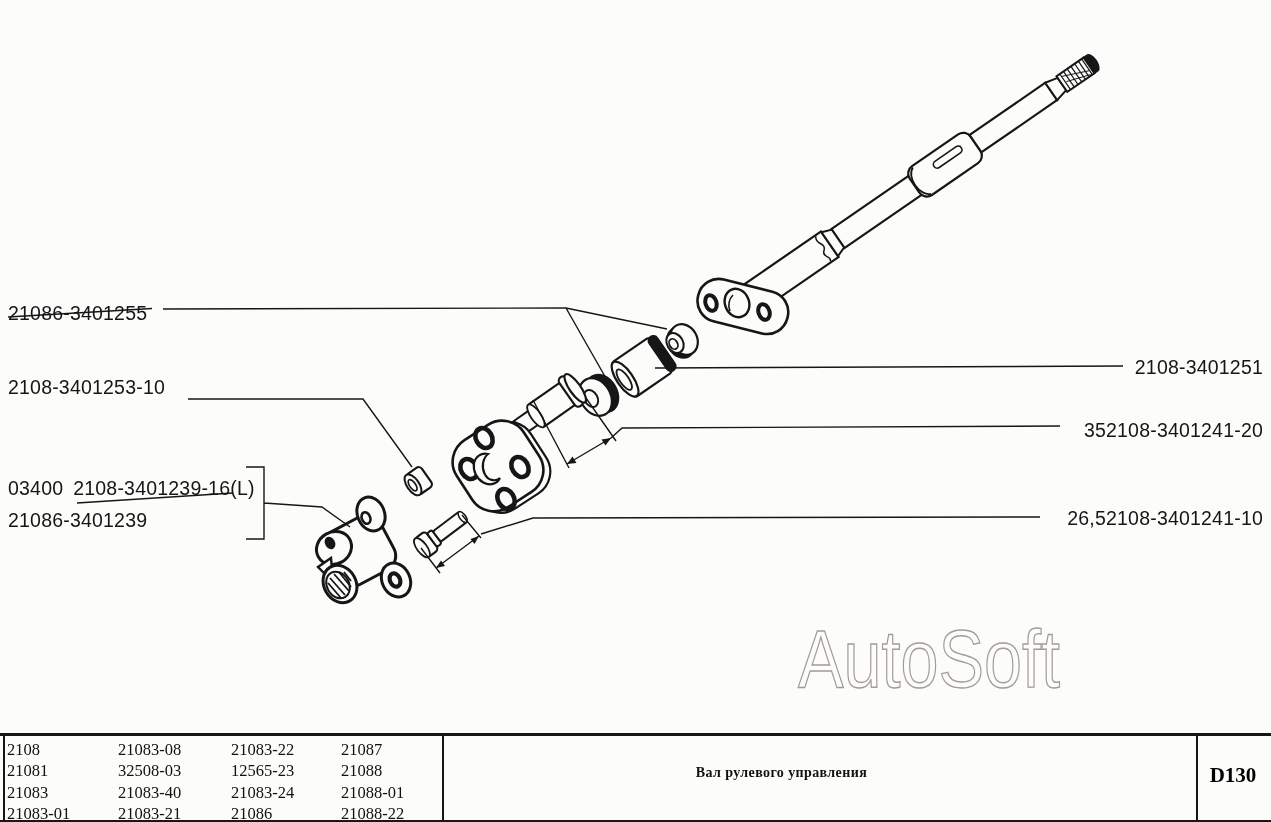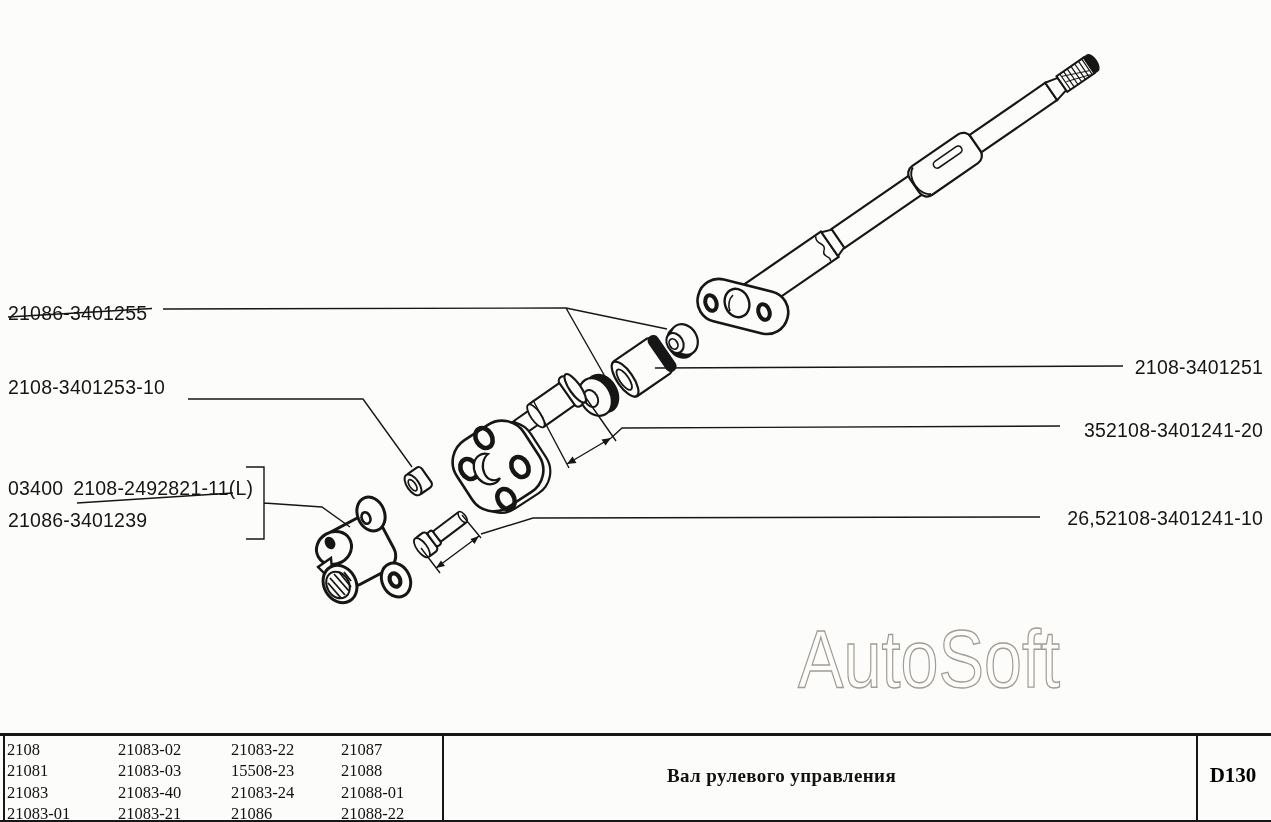--- a/index.html
+++ b/index.html
@@ -14,38 +14,38 @@
   .callout .gap{display:inline-block;width:10px;}
   .callout .dim{}
   .right-co{right:8px;text-align:center;}
   .overlay{position:absolute;left:0;top:0;z-index:4;pointer-events:none;}
   
   .footer{position:absolute;left:0;top:733px;width:1271px;height:89px;z-index:6;background:transparent;}
   .bline{position:absolute;background:#161616;}
   .mcol{position:absolute;top:6px;font-family:"Liberation Serif",serif;font-size:16.5px;color:#111;line-height:21.3px;}
   .ftitle{
     position:absolute;left:444px;top:32px;width:675px;text-align:center;
-    font-family:"Liberation Serif",serif;font-weight:bold;font-size:19px;color:#111;letter-spacing:.4px;
+    font-family:"Liberation Serif",serif;font-weight:bold;font-size:14px;color:#111;letter-spacing:.4px;
   }
   .fcode{
     position:absolute;left:1197px;top:30px;width:72px;text-align:center;
     font-family:"Liberation Serif",serif;font-weight:bold;font-size:21px;color:#000000;
   }
 </style>
 </head>
 <body>
 
 <div class="canvas">
 
   <div class="callout" style="left:8px;top:302px">21086-3401255</div>
 
   <div class="callout" style="left:8px;top:376px">2108-3401253-10</div>
 
   <div class="callout" style="left:8px;top:477px">
-    <span>03400</span><span class="gap"></span><span>2108-2492821-11(L)</span>
+    <span>03400</span><span class="gap"></span><span>2108-3401239-16(L)</span>
   </div>
 
   <div class="callout" style="left:8px;top:509px">21086-3401239</div>
 
   <div class="callout right-co" style="top:356px">2108-3401251</div>
 
   <div class="callout right-co" style="top:419px">
     <span class="dim">35</span><span>2108-3401241-20</span>
   </div>
 
@@ -184,28 +184,28 @@
     <div class="bline" style="left:1196px;top:0;width:2px;height:89px"></div>
     <div class="bline" style="left:0;top:86.5px;width:1271px;height:2.5px"></div>
 
     <div class="mcol" style="left:7px">
       <div>2108</div>
       <div>21081</div>
       <div>21083</div>
       <div>21083-01</div>
     </div>
     <div class="mcol" style="left:118px">
-      <div>21083-02</div>
-      <div>21083-03</div>
+      <div>21083-08</div>
+      <div>32508-03</div>
       <div>21083-40</div>
       <div>21083-21</div>
     </div>
     <div class="mcol" style="left:231px">
       <div>21083-22</div>
-      <div>15508-23</div>
+      <div>12565-23</div>
       <div>21083-24</div>
       <div>21086</div>
     </div>
     <div class="mcol" style="left:341px">
       <div>21087</div>
       <div>21088</div>
       <div>21088-01</div>
       <div>21088-22</div>
     </div>
 

